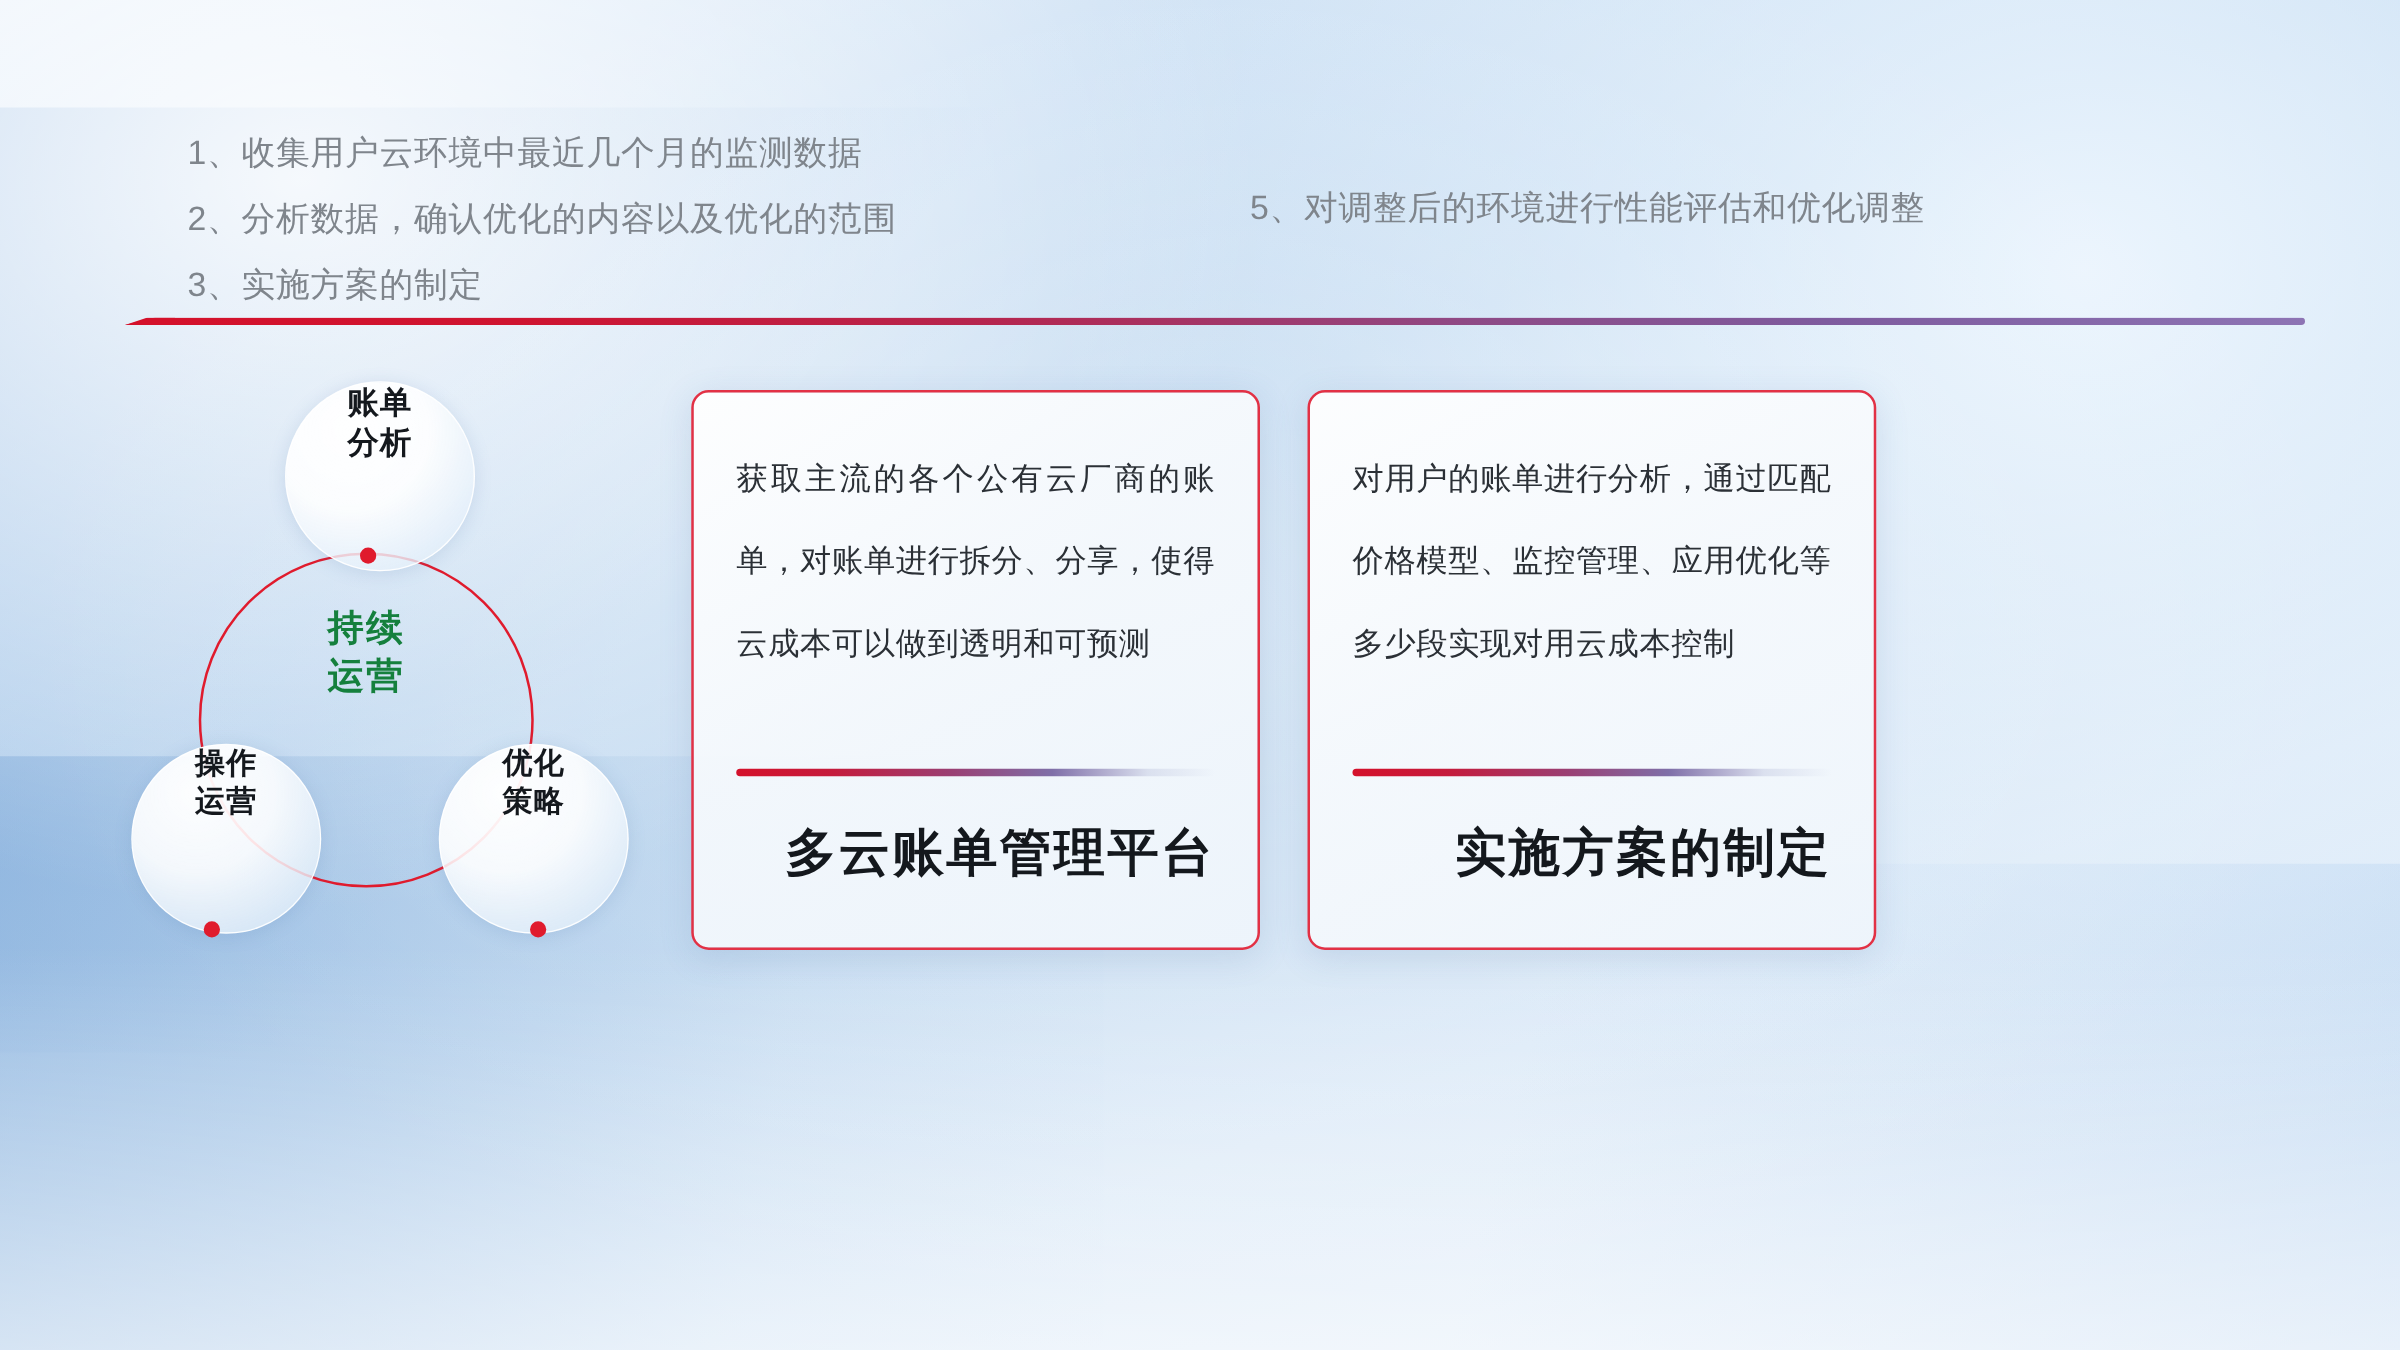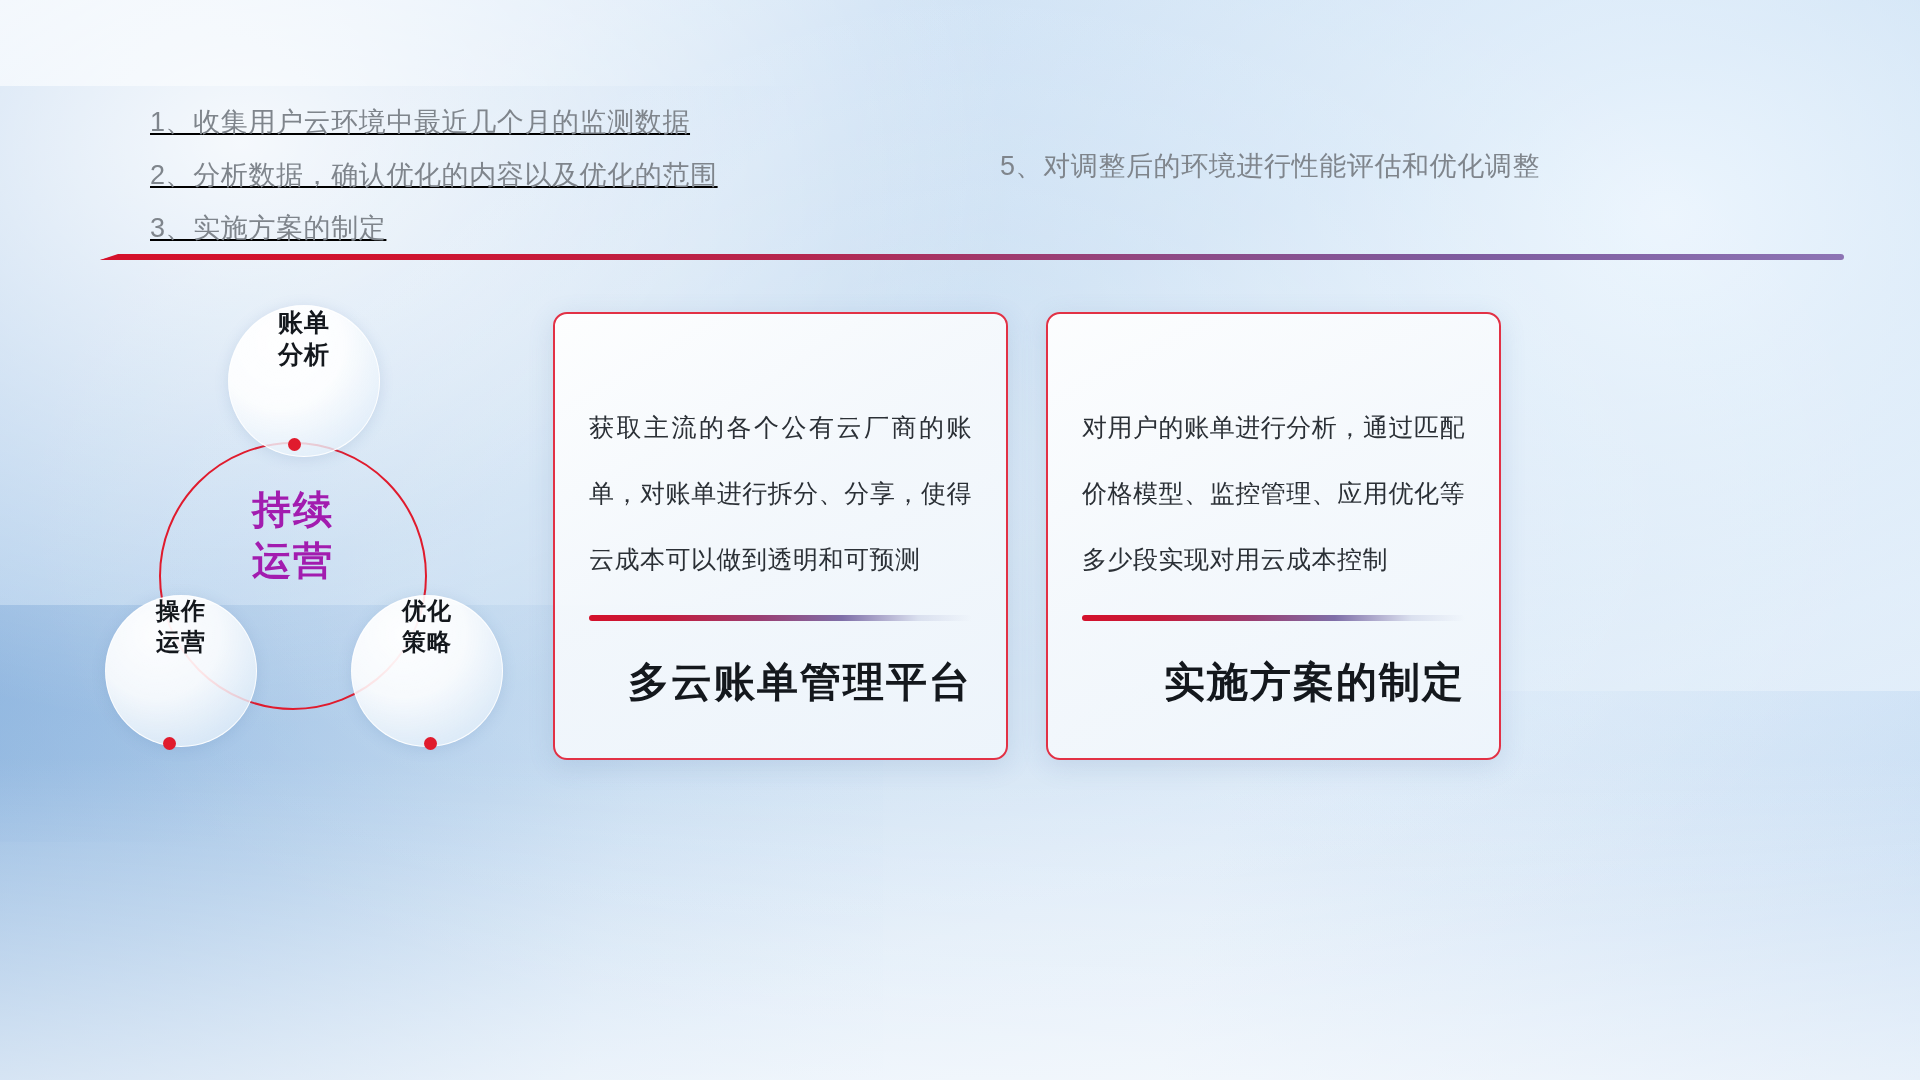--- a/index.html
+++ b/index.html
@@ -41,21 +41,21 @@
   .bg-soft-bottom{
     position:absolute; left:0; bottom:0; width:100%; height:30%;
     background:linear-gradient(to top, rgba(255,255,255,.55), rgba(255,255,255,0));
   }
   .bg-vign{
     position:absolute; inset:0;
     background:radial-gradient(ellipse at 50% 45%, rgba(255,255,255,.30) 0%, rgba(255,255,255,0) 70%);
   }
 
   
-  #steps-left  { position:absolute; left:150px; top:96px;text-decoration:underline; }
+  #steps-left  { position:absolute; left:150px; top:96px; }
   #steps-right { position:absolute; left:1000px; top:140px; }
   .step{
     color:#7f858c;
     font-size:27px;
     line-height:53px;
     white-space:nowrap;
     letter-spacing:.6px;
   }
 
   
@@ -101,31 +101,31 @@
   .vdot{
     position:absolute; width:13px; height:13px; border-radius:50%;
     background:#e01b2d;
   }
   #dot-top  { left:203px; top:143px; }
   #dot-left { left:78px;  top:442px; }
   #dot-right{ left:339px; top:442px; }
 
   #center-label{
     position:absolute; left:148px; top:190px; width:120px;
-    text-align:center; color:#a21caf; font-weight:bold;
-    font-size:39px; line-height:1.3; letter-spacing:2px;
+    text-align:center; color:#15803d; font-weight:bold;
+    font-size:29px; line-height:1.3; letter-spacing:2px;
   }
 
   
   .card{
     position:absolute; top:312px; width:455px; height:448px;
     border:2px solid #e23145; border-radius:14px;
     background:linear-gradient(150deg, rgba(255,255,255,.93) 0%, rgba(247,250,253,.90) 45%, rgba(240,246,252,.88) 100%);
     box-shadow:0 6px 26px rgba(80,120,170,.16);
-    padding:80px 34px 0 34px;
+    padding:36px 34px 0 34px;
     display:flex; flex-direction:column;
   }
   #card-1{ left:553px; }
   #card-2{ left:1046px; }
   .card-body{
     font-size:25px; line-height:66px; color:#2b3036;
     letter-spacing:.5px; text-align:justify; flex:0 0 auto;
   }
   .card-rule{
     margin-top:auto; height:6px; border-radius:3px;

